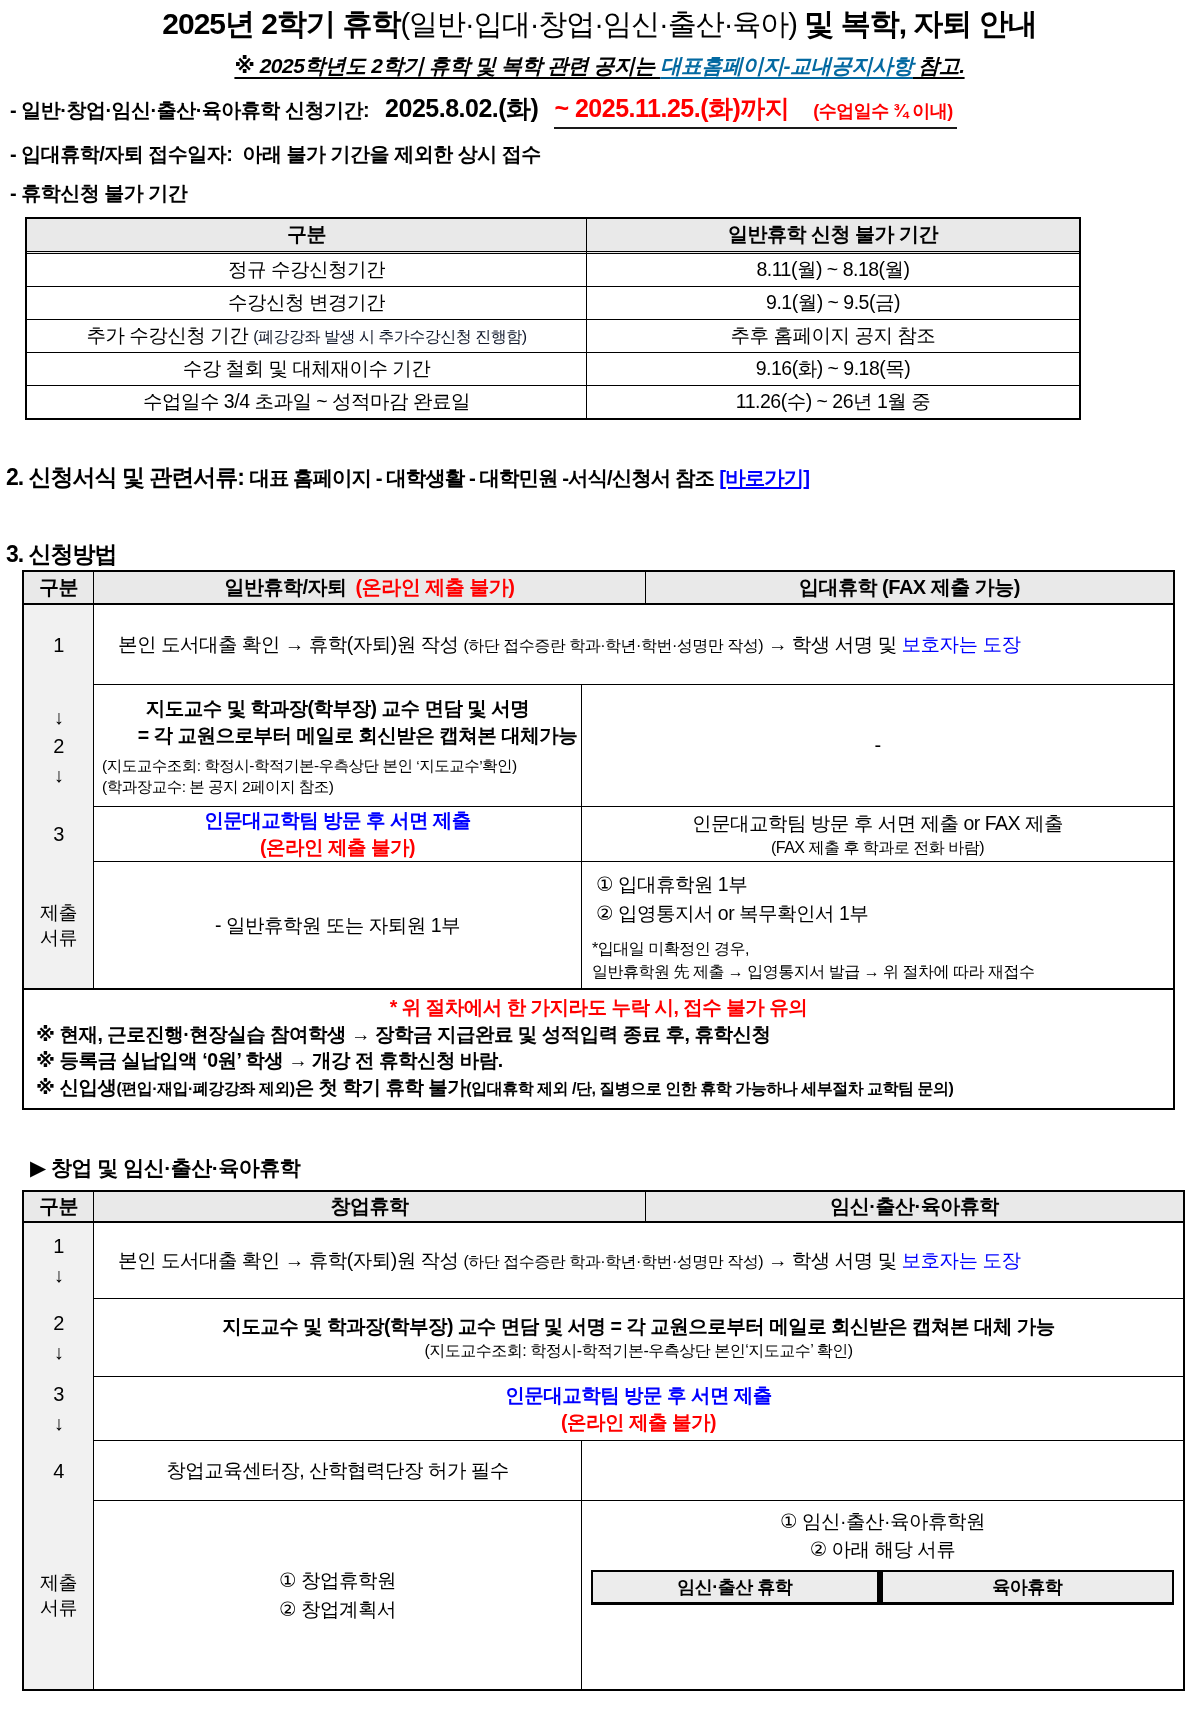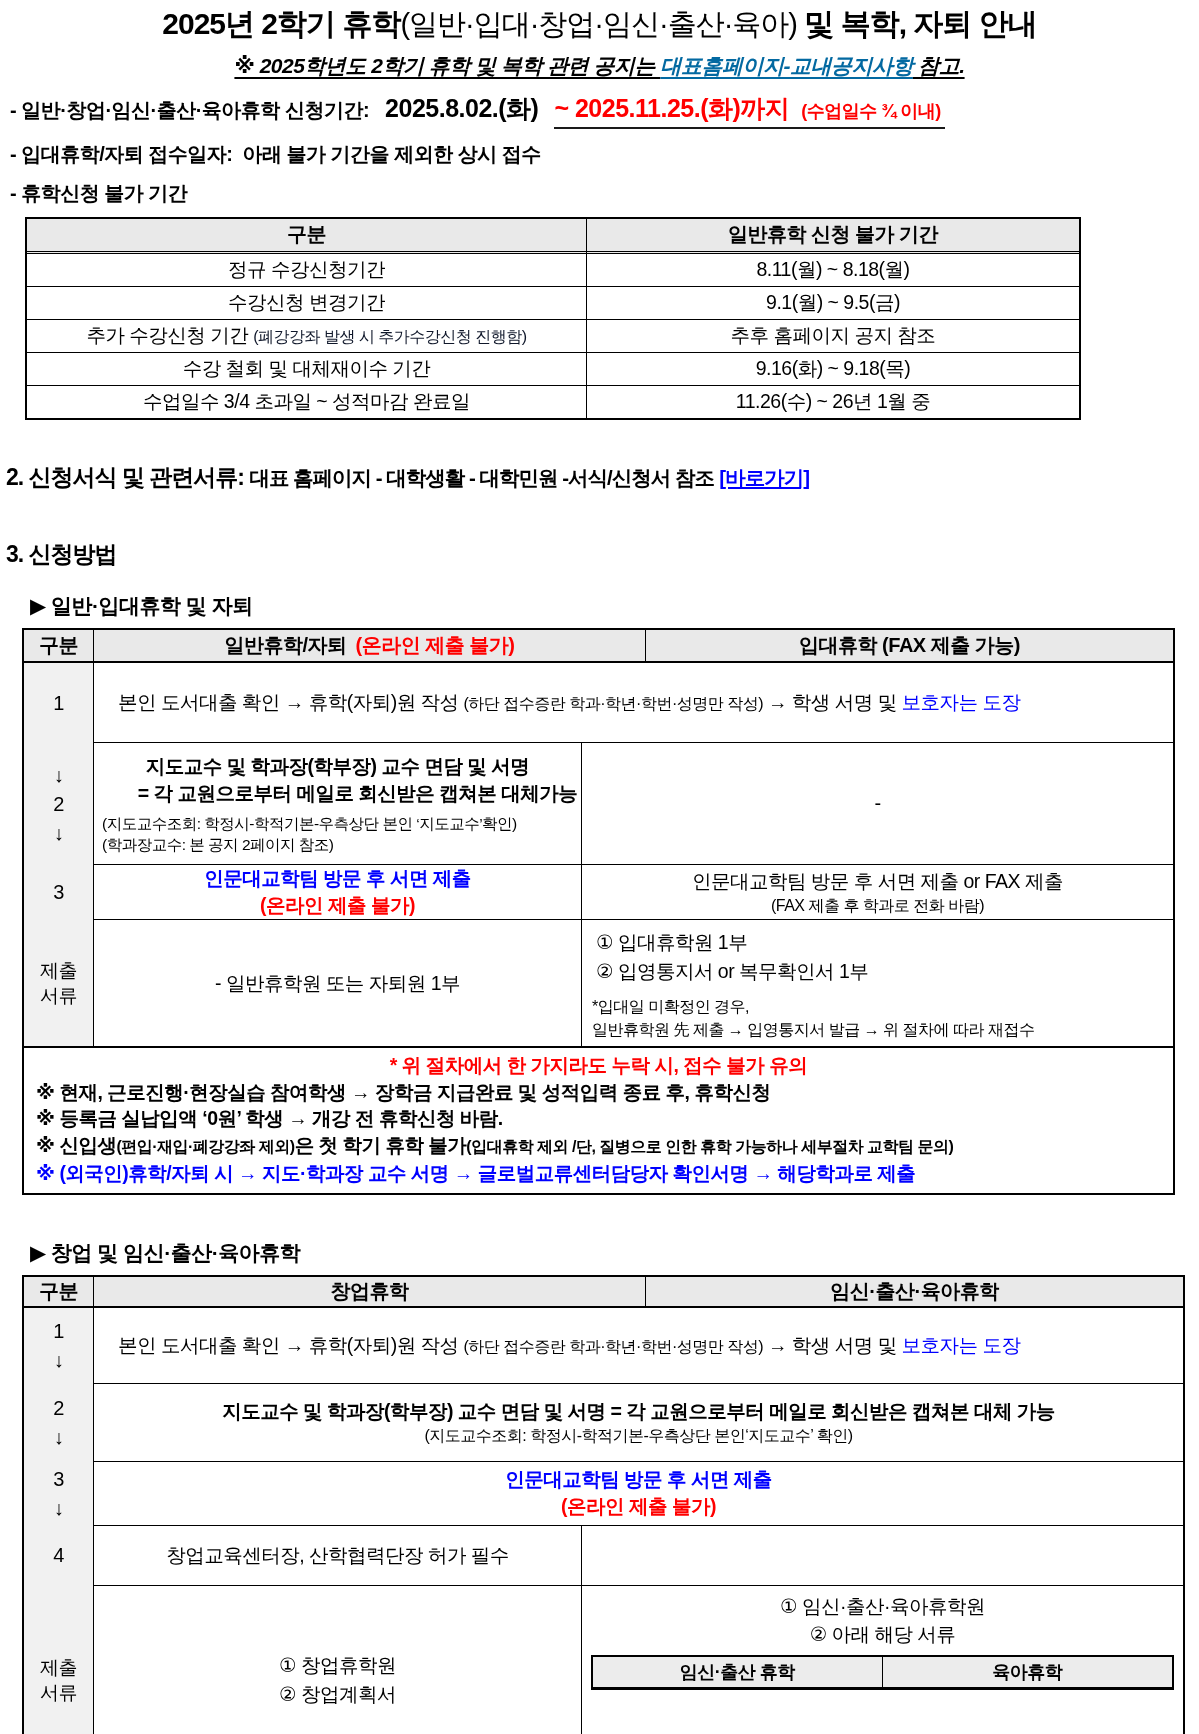--- a/index.html
+++ b/index.html
@@ -13,21 +13,21 @@
   .subtitle { text-align:center; margin-top:7px; font-size:21px; font-weight:700; font-style:italic; letter-spacing:-0.5px; }
   .subtitle span { text-decoration:underline; text-underline-offset:4px; }
   .subtitle .purple { color:#0369a1; }
   .sec-h { font-size:23px; font-weight:800; margin:16px 0 0 6px; letter-spacing:-1px; }
   .cap { font-size:21px; font-weight:800; margin:0 0 8px 30px; letter-spacing:-0.5px; }
 
   .bullet { margin:12px 0 0 10px; font-size:20px; font-weight:700; display:flex; align-items:baseline; white-space:nowrap; letter-spacing:-0.5px; }
   .date-big { font-size:25px; font-weight:800; margin-left:16px; }
   .date-red-wrap { margin-left:16px; border-bottom:2px solid #1a1a1a; padding:0 4px 2px 0; color:#ff0000; }
   .date-red { font-size:25px; font-weight:800; }
-  .date-red-small { font-size:18px; font-weight:800; margin-left:12px; }
+  .date-red-small { font-size:18px; font-weight:800; margin-left:24px; }
   .bullet .plain { font-weight:600; }
 
   .red { color:#ff0000; }
   .blue { color:#0000ff; }
 
   
   .t1 { margin:10px 0 0 25px; width:1056px; border:2px solid #000; display:grid; grid-template-columns:560px 1fr; font-size:19.5px; letter-spacing:-0.5px; }
   .t1 > div { text-align:center; padding:2px 2px 3px; }
   .t1 .hd { background:#e9e9e9; font-weight:700; font-size:20px; border-bottom:3px double #000; }
   .t1 .c1 { border-right:1px solid #000; }
@@ -69,21 +69,21 @@
   .notebox { border-top:2px solid #000; padding:4px 12px 6px; font-size:19.5px; line-height:26.5px; font-weight:600; }
   .warnline { text-align:center; color:#ff0000; font-weight:700; }
   .nsmall { font-size:16px; }
 
   .centerblock { display:flex; justify-content:center; }
   .centerblock > div { text-align:left; white-space:pre-line; font-size:19.5px; line-height:29px; }
 
   
   .inner { border:2px solid #000; display:grid; grid-template-columns:1fr 1fr; margin:7px 9px 0; background:#fff; }
   .ih { background:#ececec; font-weight:700; font-size:18px; text-align:center; border-bottom:1px solid #000; padding:3px 0; }
-  .ih.first { border-right:1px solid #000000; }
+  .ih.first { border-right:6px solid #000000; }
 
   .gap-s2 { margin-top:42px; }
   .gap-s3 { margin-top:46px; }
   .gap-cap1 { margin-top:22px; }
   .gap-cap2 { margin-top:44px; }
 </style>
 </head>
 <body>
 
 <div class="page">
@@ -131,21 +131,20 @@
   </div>
 
   <div class="sec-h gap-s2">
     <span>2. 신청서식 및 관련서류:</span>
     <span style="font-weight:600; font-size:20.5px;">대표 홈페이지 - 대학생활 - 대학민원 -서식/신청서 참조</span>
     <span class="blue" style="text-decoration:underline; font-size:20.5px;">[바로가기]</span>
   </div>
 
   <div class="sec-h gap-s3">3. 신청방법</div>
 
-  <div class="cap gap-cap1">▶ 일반·입대휴학 및 자퇴</div>
 
   <div class="bigtable w2">
     <div class="bthead">
       <div class="h-g">구분</div>
       <div class="h-l">
         <span>일반휴학/자퇴</span>
         <span class="red h-red">(온라인 제출 불가)</span>
       </div>
       <div class="h-r">입대휴학 (FAX 제출 가능)</div>
     </div>
@@ -211,21 +210,20 @@
       </div>
     </div>
 
     <div class="notebox">
       <div class="warnline">* 위 절차에서 한 가지라도 누락 시, 접수 불가 유의</div>
       <div>※ 현재, 근로진행·현장실습 참여학생 → 장학금 지급완료 및 성적입력 종료 후, 휴학신청</div>
       <div>※ 등록금 실납입액 ‘0원’ 학생 → 개강 전 휴학신청 바람.</div>
       <div>
         <span>※ 신입생</span><span class="nsmall">(편입·재입·폐강강좌 제외)</span><span>은 첫 학기 휴학 불가</span><span class="nsmall">(입대휴학 제외 /단, 질병으로 인한 휴학 가능하나 세부절차 교학팀 문의)</span>
       </div>
-      <div class="blue">※ (외국인)휴학/자퇴 시 → 지도·학과장 교수 서명 → 글로벌교류센터담당자 확인서명 → 해당학과로 제출</div>
     </div>
   </div>
 
   <div class="cap gap-cap2">▶ 창업 및 임신·출산·육아휴학</div>
 
   <div class="bigtable w3">
     <div class="bthead" style="height:31px">
       <div class="h-g">구분</div>
       <div class="h-l">창업휴학</div>
       <div class="h-r">임신·출산·육아휴학</div>

